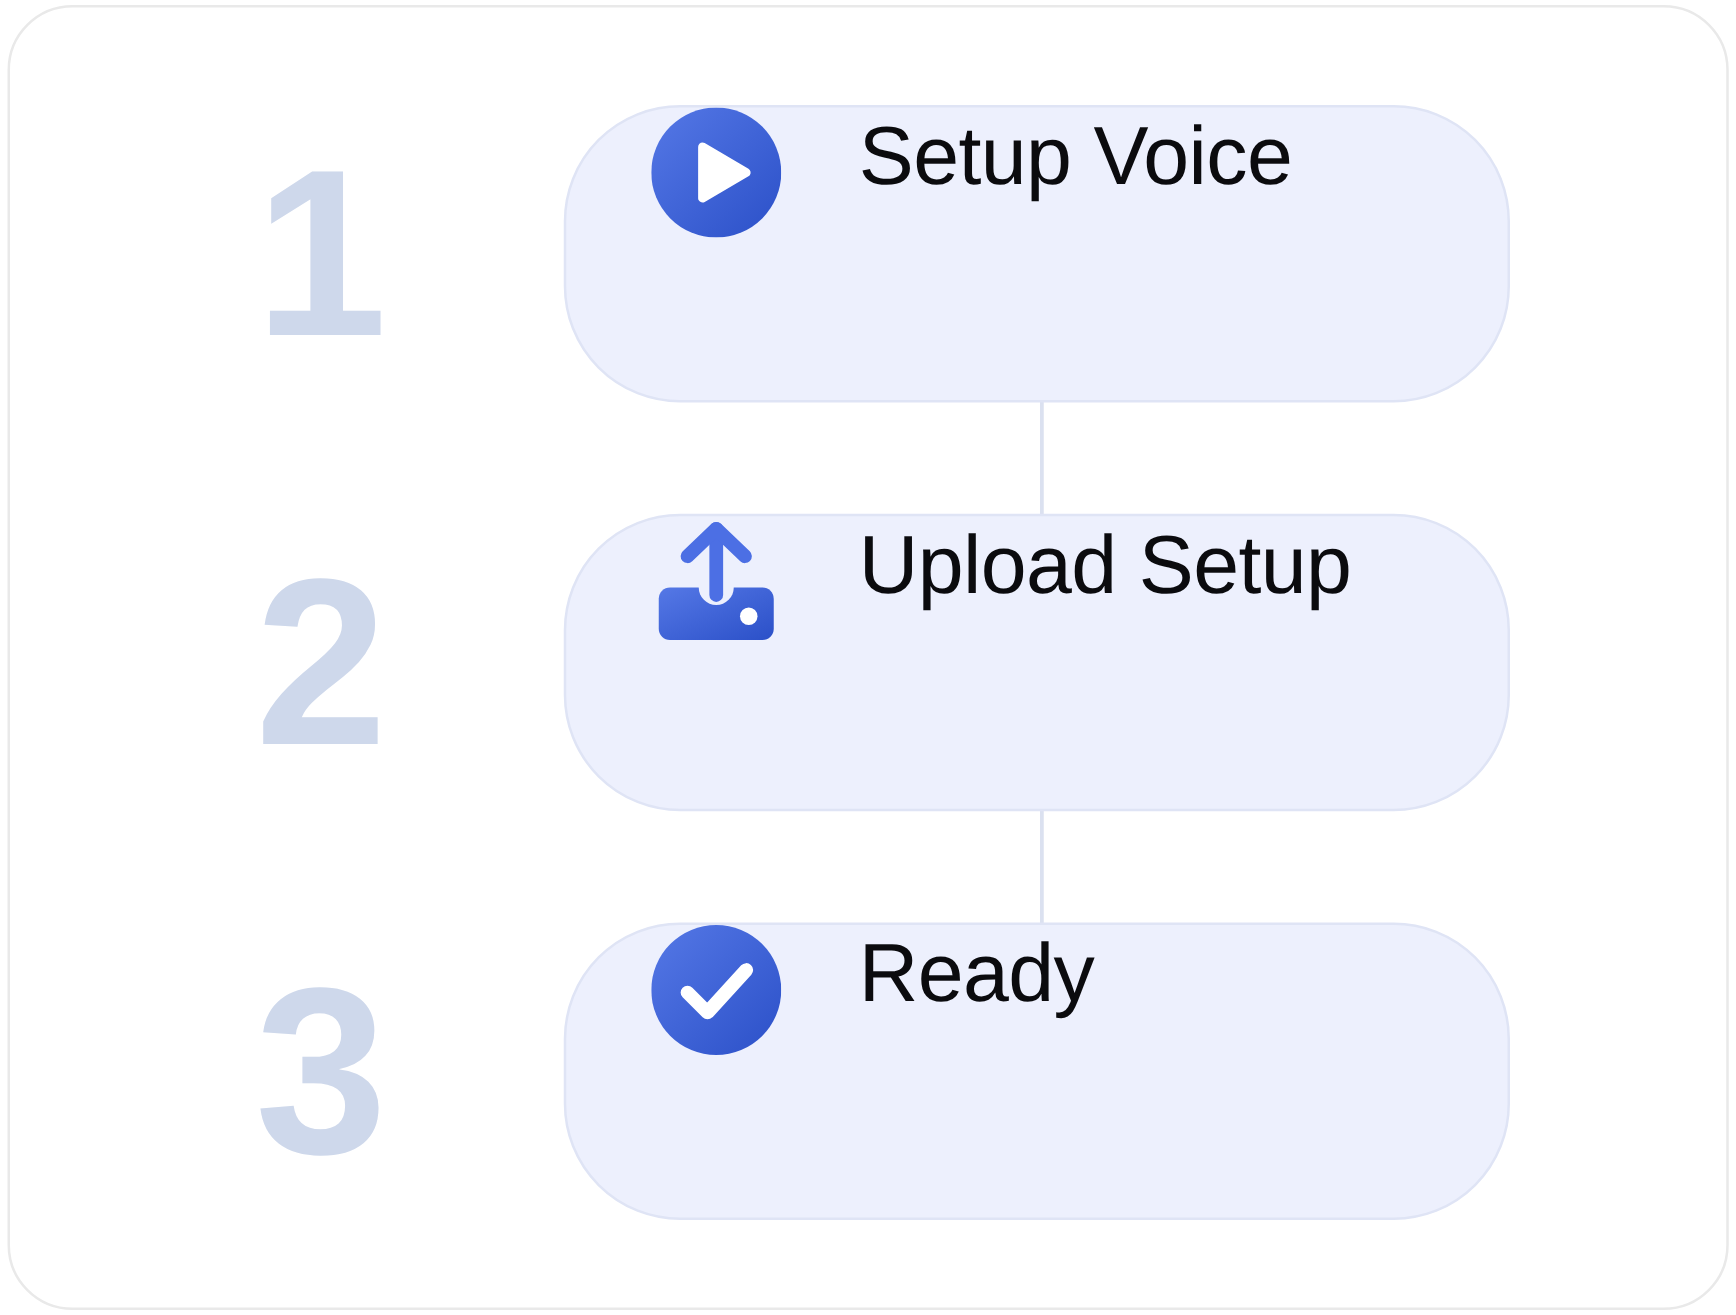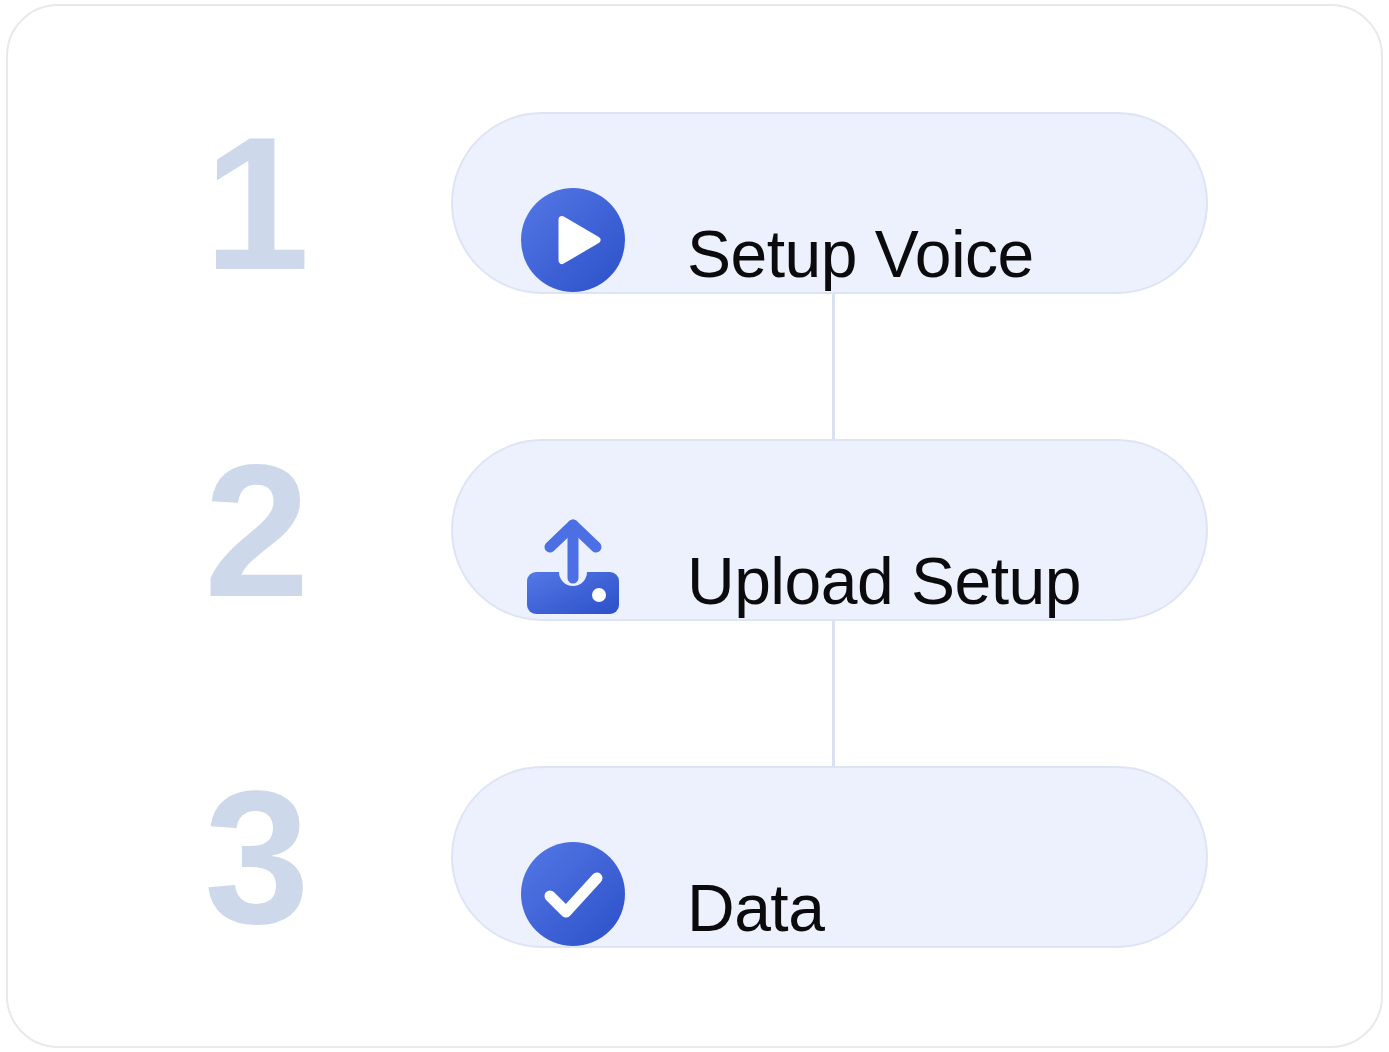--- a/index.html
+++ b/index.html
@@ -63,27 +63,27 @@
     color: #ced8eb;
     letter-spacing: -4px;
     user-select: none;
   }
 
   
   .pill {
     position: absolute;
     left: 443px;
     width: 757px;
-    height: 182px;
+    height: 238px;
     box-sizing: border-box;
     background: #edf0fd;
     border: 2px solid #dfe4f5;
     border-radius: 93px;
     display: flex;
-    align-items: flex-end;
+    align-items: flex-start;
     padding-left: 68px;
   }
 
   .pill-icon {
     width: 104px;
     height: 104px;
     flex: 0 0 104px;
     display: flex;
     align-items: center;
     justify-content: center;
@@ -183,18 +183,18 @@
             <defs>
               <linearGradient id="gradCheck" x1="0" y1="0" x2="1" y2="1">
                 <stop offset="0%" stop-color="#5578e6"></stop>
                 <stop offset="100%" stop-color="#2b50c8"></stop>
               </linearGradient>
             </defs>
             <circle cx="52" cy="52" r="52" fill="url(#gradCheck)"></circle>
             <path d="M29 54 L45 70 L76 36" fill="none" stroke="#ffffff" stroke-width="11" stroke-linecap="round" stroke-linejoin="round"></path>
           </svg>
         </div>
-        <div class="pill-label">Data</div>
+        <div class="pill-label">Ready</div>
       </div>
     </div>
 
   </div>
 </div>
 
 </body></html>

